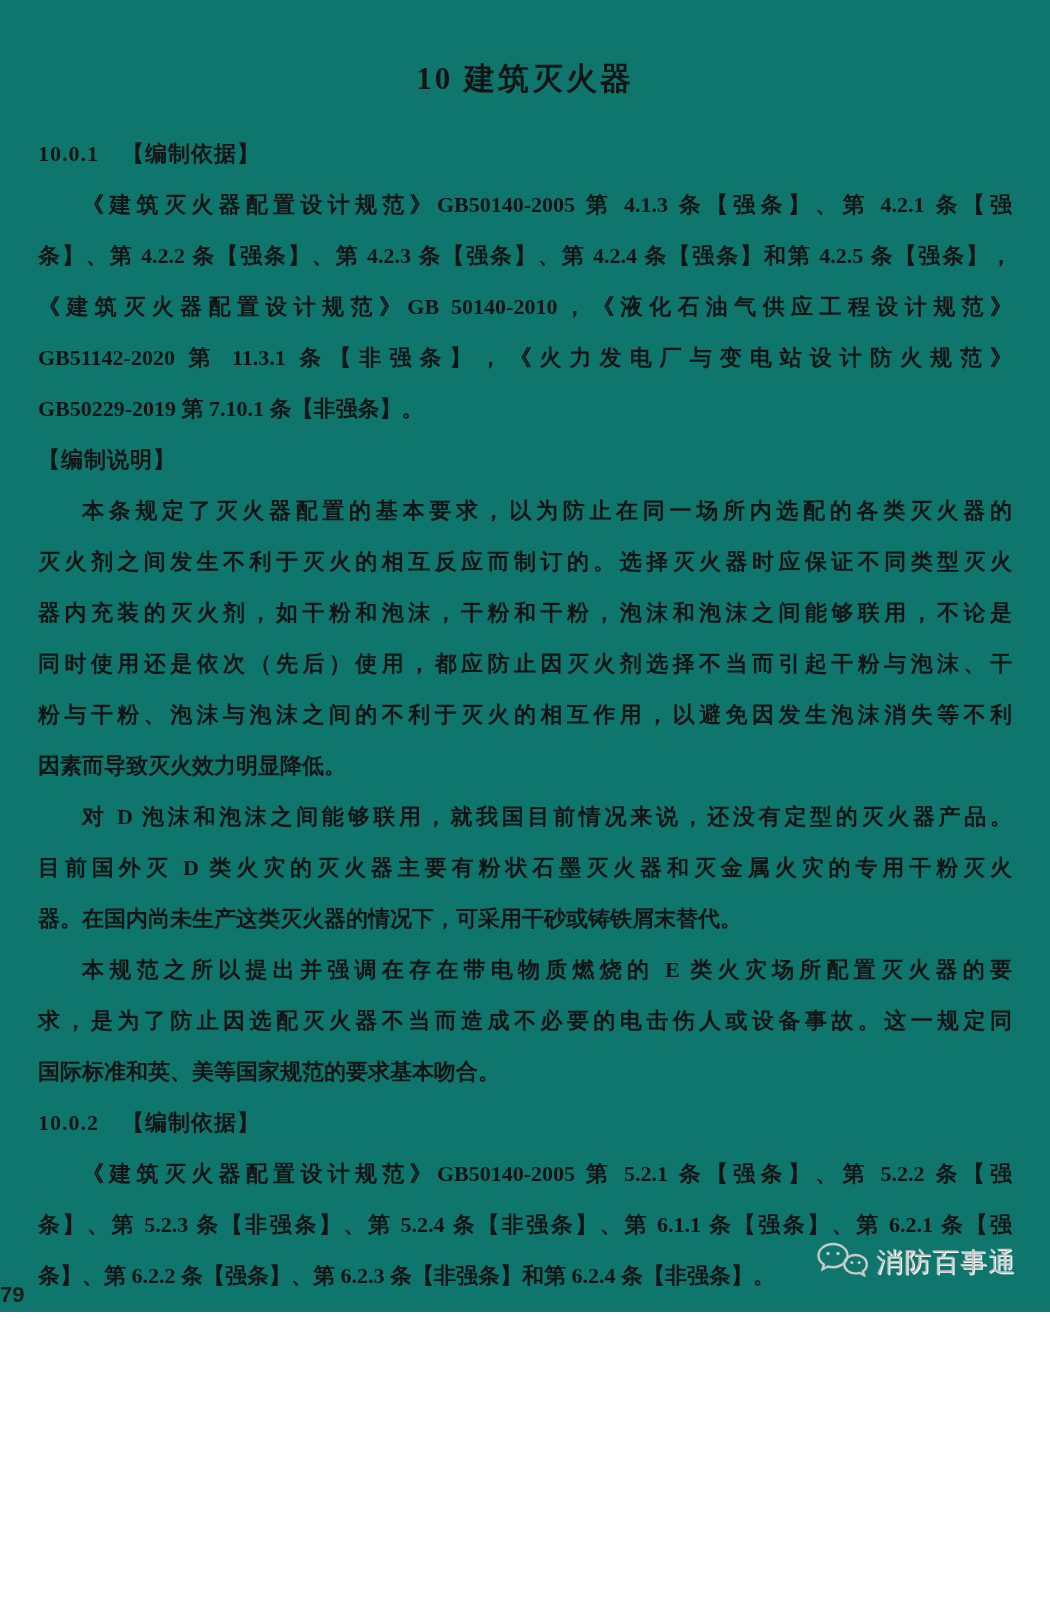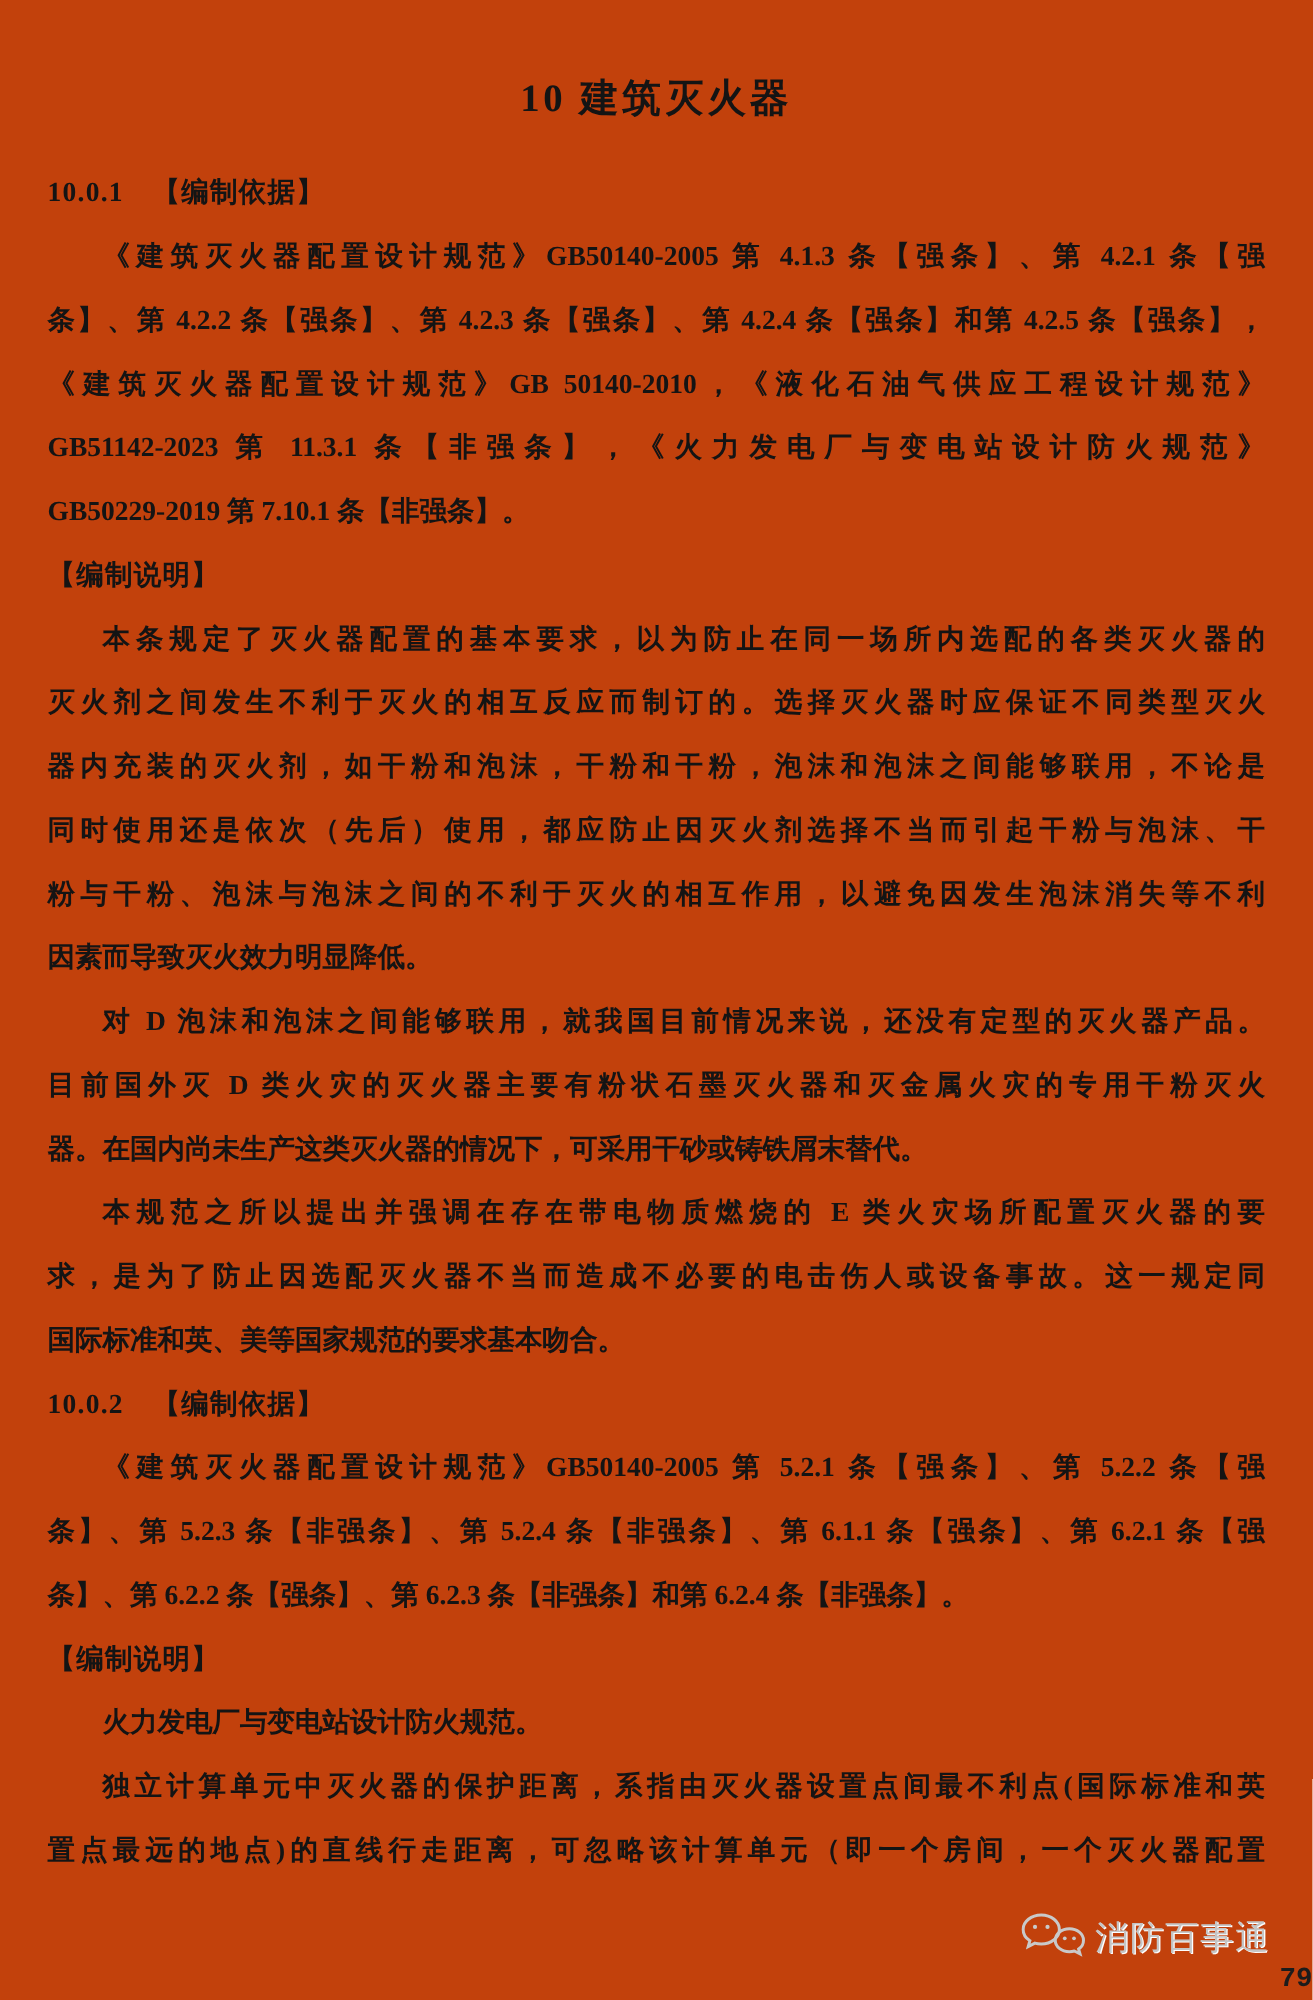--- a/index.html
+++ b/index.html
@@ -1,21 +1,21 @@
 <!DOCTYPE html>
 <html><head>
 <meta charset="utf-8">
 <style>
   html, body { margin: 0; padding: 0; background: #ffffff; }
   .page {
     position: relative;
     width: 1050px;
-    height: 1600px;
+    height: 1312px;
     margin: 0 auto;
-    background: #c2410c;
+    background: #0f766e;
     overflow: hidden;
     font-family: "Liberation Serif", "DejaVu Serif", serif;
     color: #141414;
     font-weight: 700;
   }
   .title {
     margin: 0;
     padding-top: 58px;
     text-align: center;
     font-size: 31px;
@@ -52,40 +52,40 @@
     font-weight: 400;
     letter-spacing: 1px;
     text-shadow: 1px 1px 0 #ffffff;
   }
   .watermark svg { display: block; }
   .page-number {
     position: absolute;
     left: 0;
     right: 0;
     bottom: 4px;
-    text-align: right;
-    font-family: Liberation Mono, monospace;
+    text-align: left;
+    font-family: Liberation Sans, sans-serif;
     font-size: 22px;
     font-weight: 700;
     color: #1c1c1c;
   }
 </style>
 </head>
 <body>
 
 <div class="page">
 
   <h1 class="title">10 建筑灭火器</h1>
 
   <div class="content">
       <div class="line heading">10.0.1　【编制依据】</div>
       <div class="line first">《建筑灭火器配置设计规范》GB50140-2005 第 4.1.3 条【强条】、第 4.2.1 条【强</div>
       <div class="line mid">条】、第 4.2.2 条【强条】、第 4.2.3 条【强条】、第 4.2.4 条【强条】和第 4.2.5 条【强条】，</div>
       <div class="line mid">《建筑灭火器配置设计规范》GB 50140-2010，《液化石油气供应工程设计规范》</div>
-      <div class="line mid">GB51142-2023 第 11.3.1 条【非强条】，《火力发电厂与变电站设计防火规范》</div>
+      <div class="line mid">GB51142-2020 第 11.3.1 条【非强条】，《火力发电厂与变电站设计防火规范》</div>
       <div class="line end">GB50229-2019 第 7.10.1 条【非强条】。</div>
       <div class="line heading">【编制说明】</div>
       <div class="line first">本条规定了灭火器配置的基本要求，以为防止在同一场所内选配的各类灭火器的</div>
       <div class="line mid">灭火剂之间发生不利于灭火的相互反应而制订的。选择灭火器时应保证不同类型灭火</div>
       <div class="line mid">器内充装的灭火剂，如干粉和泡沫，干粉和干粉，泡沫和泡沫之间能够联用，不论是</div>
       <div class="line mid">同时使用还是依次（先后）使用，都应防止因灭火剂选择不当而引起干粉与泡沫、干</div>
       <div class="line mid">粉与干粉、泡沫与泡沫之间的不利于灭火的相互作用，以避免因发生泡沫消失等不利</div>
       <div class="line end">因素而导致灭火效力明显降低。</div>
       <div class="line first">对 D 泡沫和泡沫之间能够联用，就我国目前情况来说，还没有定型的灭火器产品。</div>
       <div class="line mid">目前国外灭 D 类火灾的灭火器主要有粉状石墨灭火器和灭金属火灾的专用干粉灭火</div>

